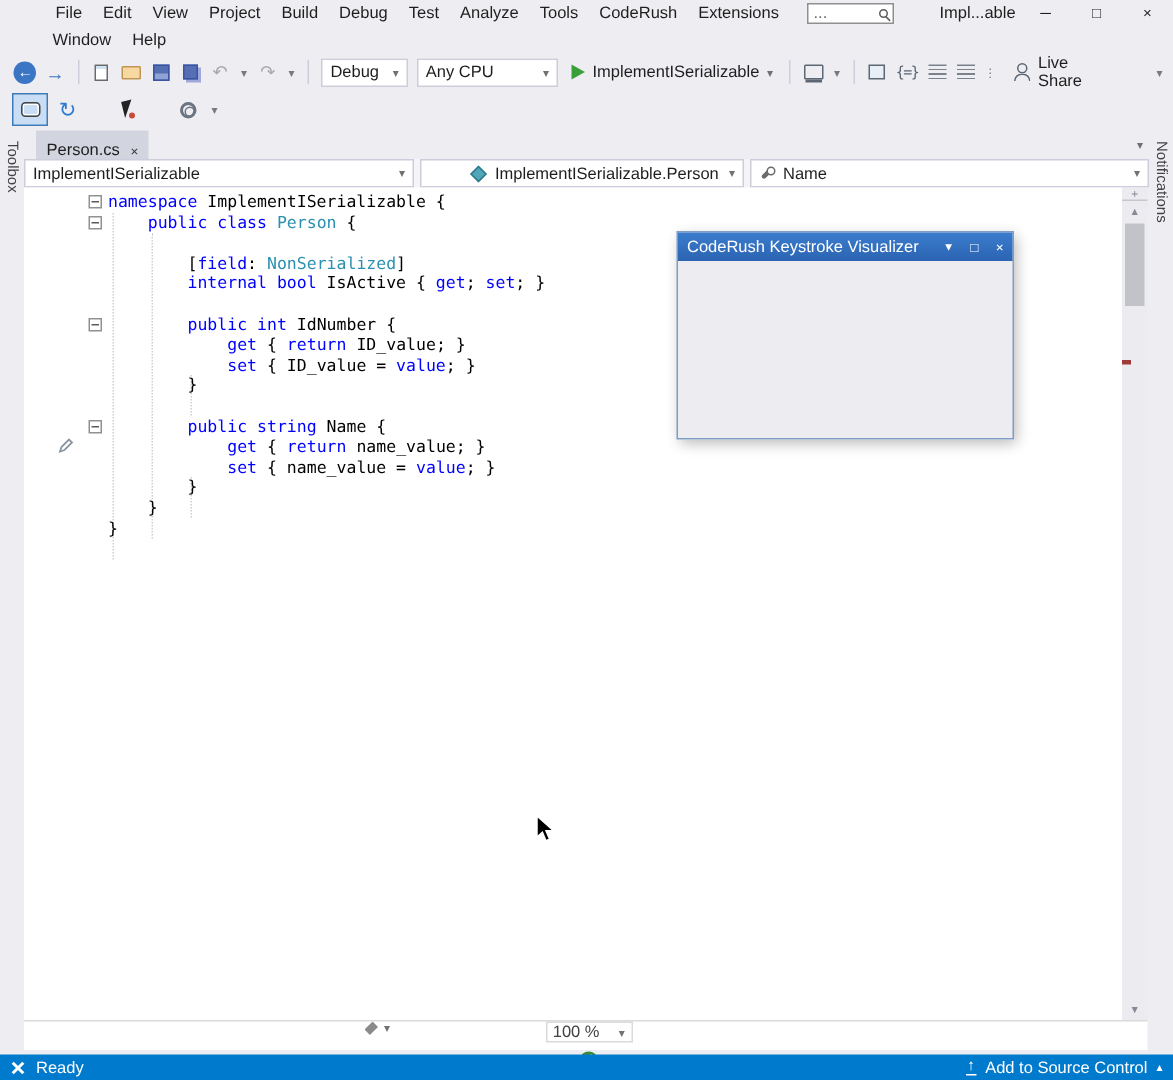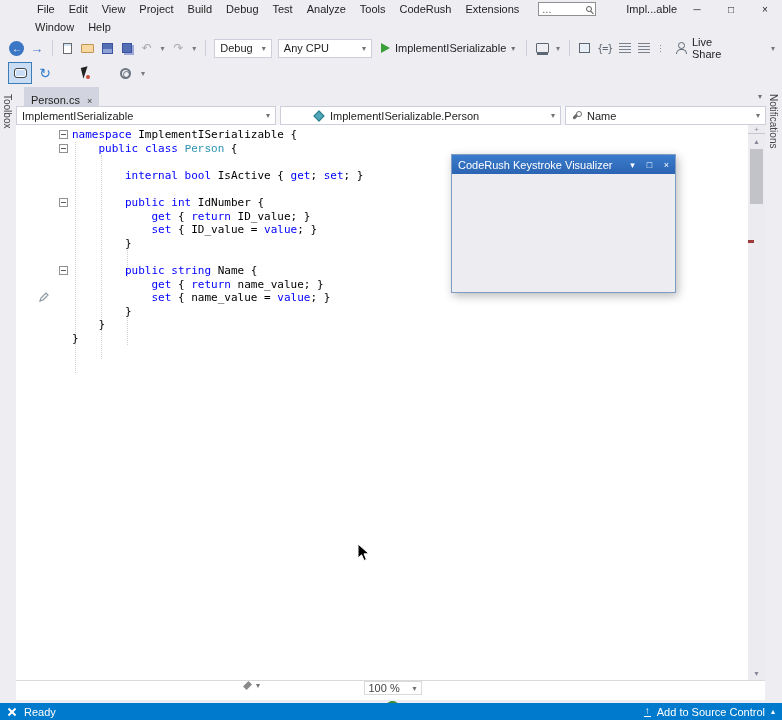--- a/index.html
+++ b/index.html
@@ -60,31 +60,31 @@
   .vtext { writing-mode:vertical-rl; font-size:10px; color:#444; padding-top:8px; margin-left:2px; white-space:nowrap; }
 
   
   .tabstrip { position:absolute; top:86px; left:16px; right:16px; height:20px; display:flex; align-items:flex-end; }
   .tab { display:inline-flex; align-items:flex-end; gap:7px; height:19px; padding:0 7px; margin-left:8px; background:#D2D4DF; color:#1E1E1E; }
   .tab-close { font-size:9px; color:#3c3c3c; }
   .tab-overflow { margin-left:auto; margin-right:4px; font-size:8px; color:#717171; align-self:center; }
   .navbar { position:absolute; top:106px; left:16px; right:16px; height:19px; display:flex; gap:4px; background:#F5F5F7; }
   .nav-combo { display:flex; align-items:center; gap:5px; border:1px solid #CCCEDB; background:#FFFFFF; padding:0 5px; white-space:nowrap; overflow:hidden; }
   .nav-combo .chev { margin-left:auto; }
-  .nc1 { width:260px; } .nc2 { width:281px;padding-left:32px; } .nc3 { flex:1; }
+  .nc1 { width:260px; } .nc2 { width:216px;padding-left:32px; } .nc3 { flex:1; }
   .i-class { width:8px; height:8px; background:#4EA6B8; border:1px solid #2E7A8A; transform:rotate(45deg); margin:0 2px; }
   .i-wrench { position:relative; width:11px; height:11px; }
   .i-wrench::before { content:""; position:absolute; left:1px; top:4px; width:9px; height:3px; background:#6A6A6A; border-radius:2px; transform:rotate(-45deg); }
   .i-wrench::after { content:""; position:absolute; right:0; top:1px; width:4px; height:4px; border:1px solid #6A6A6A; border-radius:50%; background:#fff; }
 
   
   .editor { position:absolute; left:16px; top:125px; right:34px; bottom:40px; background:#FFFFFF; overflow:hidden; }
   .code { padding-top:3px; padding-left:56px; font-family:"DejaVu Sans Mono","Liberation Mono",monospace; font-size:11px; }
   .code-line { position:relative; height:13.6px; line-height:13.6px; white-space:pre; }
-  .c-k { color:#0000FF; } .c-t { color:#2B91AF;font-family:Liberation Mono, monospace; } .c-p { color:#000000; }
+  .c-k { color:#0000FF; } .c-t { color:#2B91AF; } .c-p { color:#000000; }
   .c-kd { color:#7E9EC9; } .c-pd { color:#8C8C8C; }
   .fold-box { position:absolute; left:-13px; top:2px; width:9px; height:9px; border:1px solid #919191; background:#fff; }
   .fold-box::before { content:""; position:absolute; left:1px; right:1px; top:3px; height:1px; background:#5A5A5A; }
   .iguide { position:absolute; width:0; border-left:1px dotted #CFCFCF; }
   .pencil { position:absolute; left:22px; top:166px; width:12px; height:12px; }
   .kv-shadow { box-shadow:2px 3px 9px rgba(0,0,0,0.28); }
 
   
   .vscroll { position:absolute; right:17px; top:125px; width:17px; bottom:40px; background:#ECECF0; }
   .vs-arrow { position:absolute; left:0; width:17px; height:13px; display:flex; align-items:center; justify-content:center; font-size:7px; color:#868999; }
@@ -273,20 +273,21 @@
 
   <div class="editor">
     <div class="iguide" style="left:59px; top:17px; height:231px;"></div>
     <div class="iguide" style="left:85px; top:30px; height:204px;"></div>
     <div class="iguide" style="left:111px; top:125px; height:27px;"></div>
     <div class="iguide" style="left:111px; top:193px; height:27px;"></div>
     <div id="code-lines" class="code">
         <div class="code-line"><span class="fold-box"></span><span class="c-k">namespace</span><span class="c-p"> ImplementISerializable {</span></div>
         <div class="code-line"><span class="fold-box"></span><span class="c-p">    </span><span class="c-k">public</span><span class="c-p"> </span><span class="c-k">class</span><span class="c-p"> </span><span class="c-t">Person</span><span class="c-p"> {</span></div>
         <div class="code-line"></div>
+        <div class="code-line"><span class="c-p">        [</span><span class="c-k">field</span><span class="c-p">: </span><span class="c-t">NonSerialized</span><span class="c-p">]</span></div>
         <div class="code-line"><span class="c-p">        </span><span class="c-k">internal</span><span class="c-p"> </span><span class="c-k">bool</span><span class="c-p"> IsActive { </span><span class="c-k">get</span><span class="c-p">; </span><span class="c-k">set</span><span class="c-p">; }</span></div>
         <div class="code-line"></div>
         <div class="code-line"><span class="fold-box"></span><span class="c-p">        </span><span class="c-k">public</span><span class="c-p"> </span><span class="c-k">int</span><span class="c-p"> IdNumber {</span></div>
         <div class="code-line"><span class="c-p">            </span><span class="c-k">get</span><span class="c-p"> { </span><span class="c-k">return</span><span class="c-p"> ID_value; }</span></div>
         <div class="code-line"><span class="c-p">            </span><span class="c-k">set</span><span class="c-p"> { ID_value = </span><span class="c-k">value</span><span class="c-p">; }</span></div>
         <div class="code-line"><span class="c-p">        }</span></div>
         <div class="code-line"></div>
         <div class="code-line"><span class="fold-box"></span><span class="c-p">        </span><span class="c-k">public</span><span class="c-p"> </span><span class="c-k">string</span><span class="c-p"> Name {</span></div>
         <div class="code-line"><span class="c-p">            </span><span class="c-k">get</span><span class="c-p"> { </span><span class="c-k">return</span><span class="c-p"> name_value; }</span></div>
         <div class="code-line"><span class="c-p">            </span><span class="c-k">set</span><span class="c-p"> { name_value = </span><span class="c-k">value</span><span class="c-p">; }</span></div>

